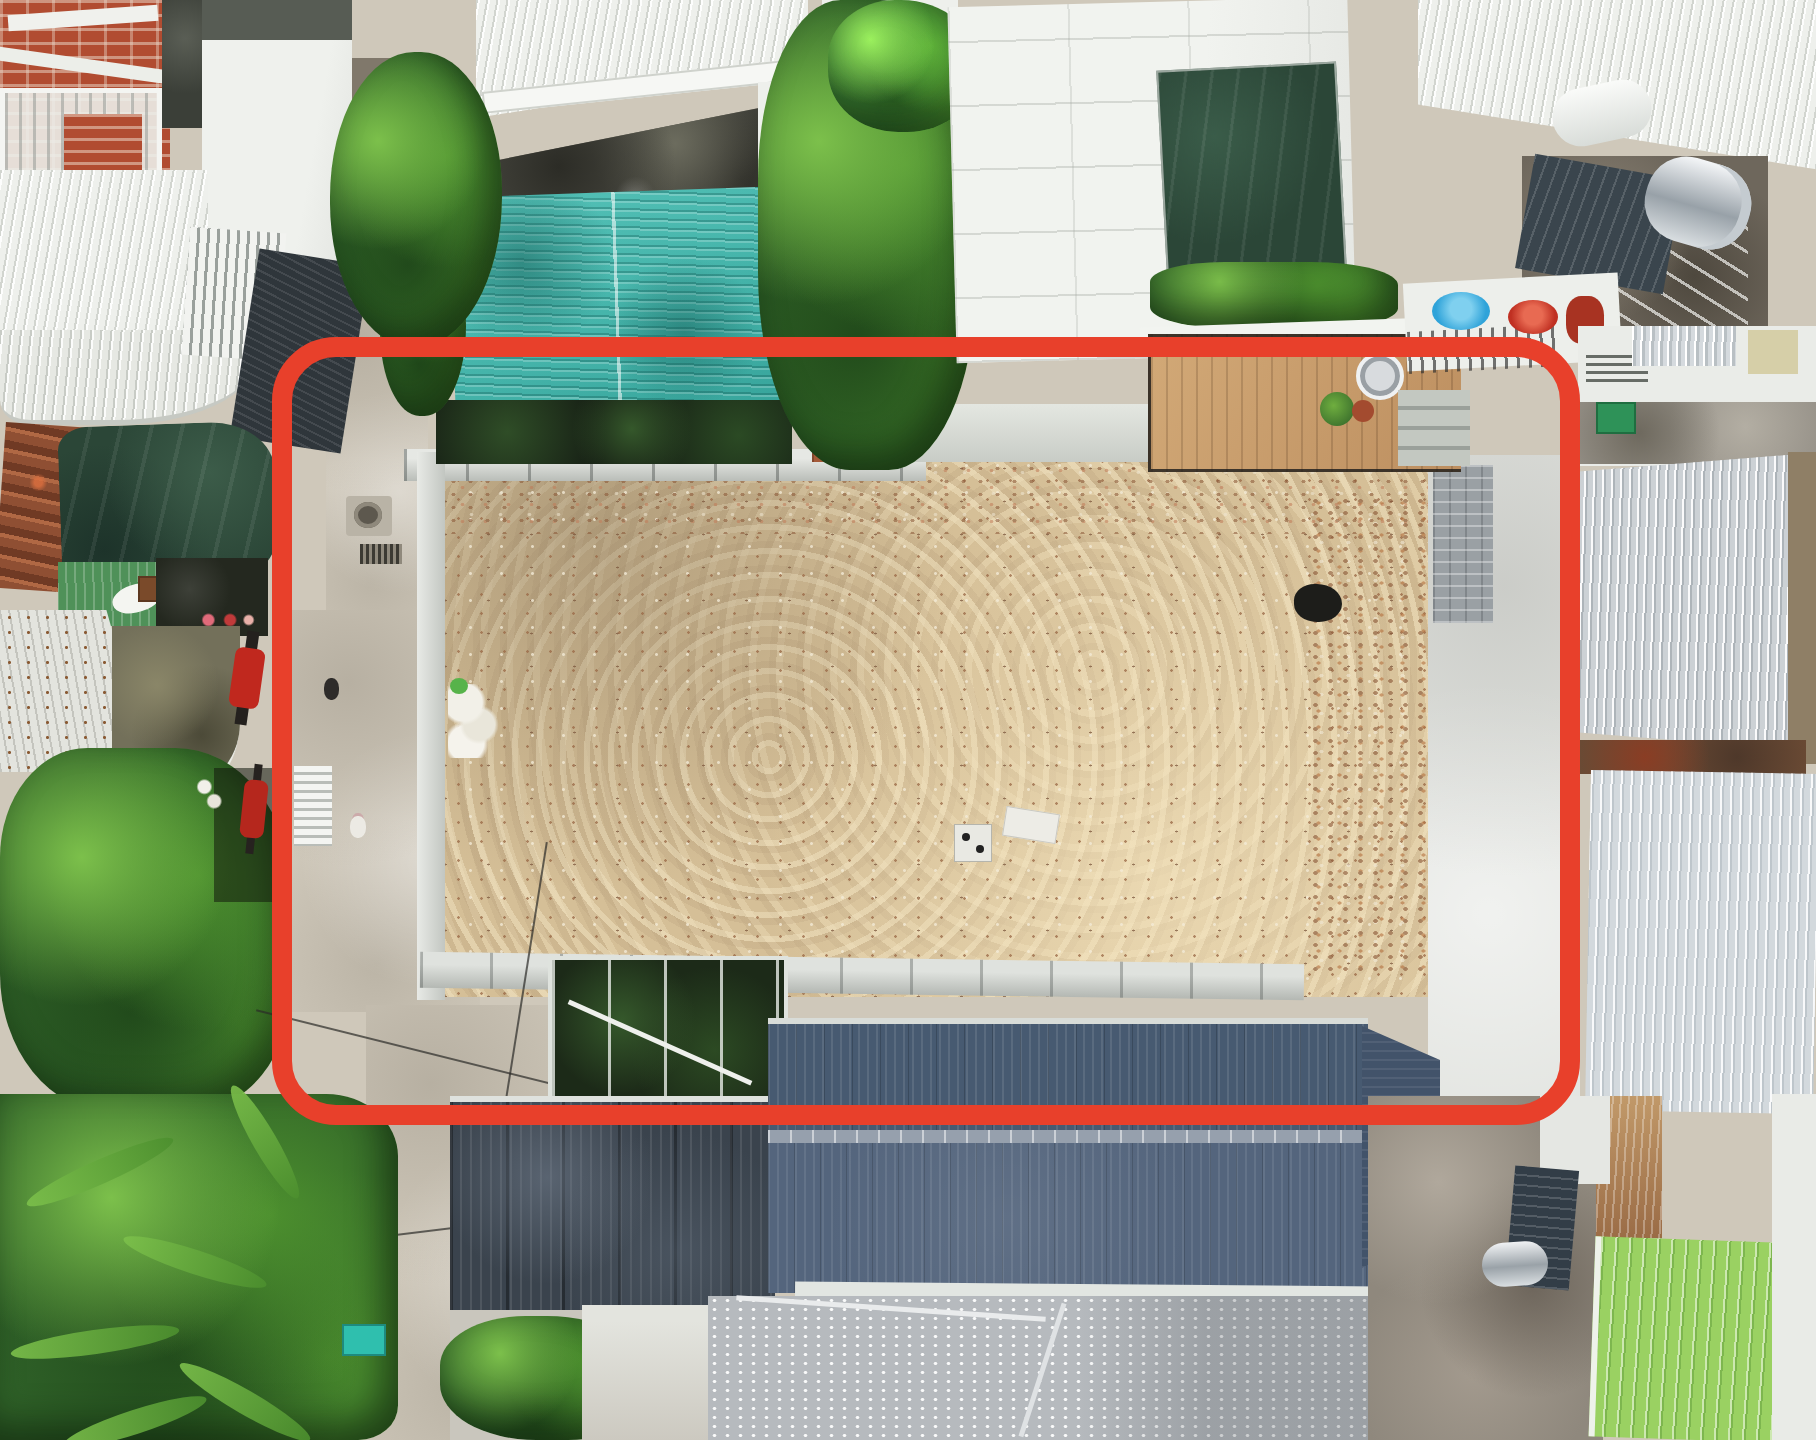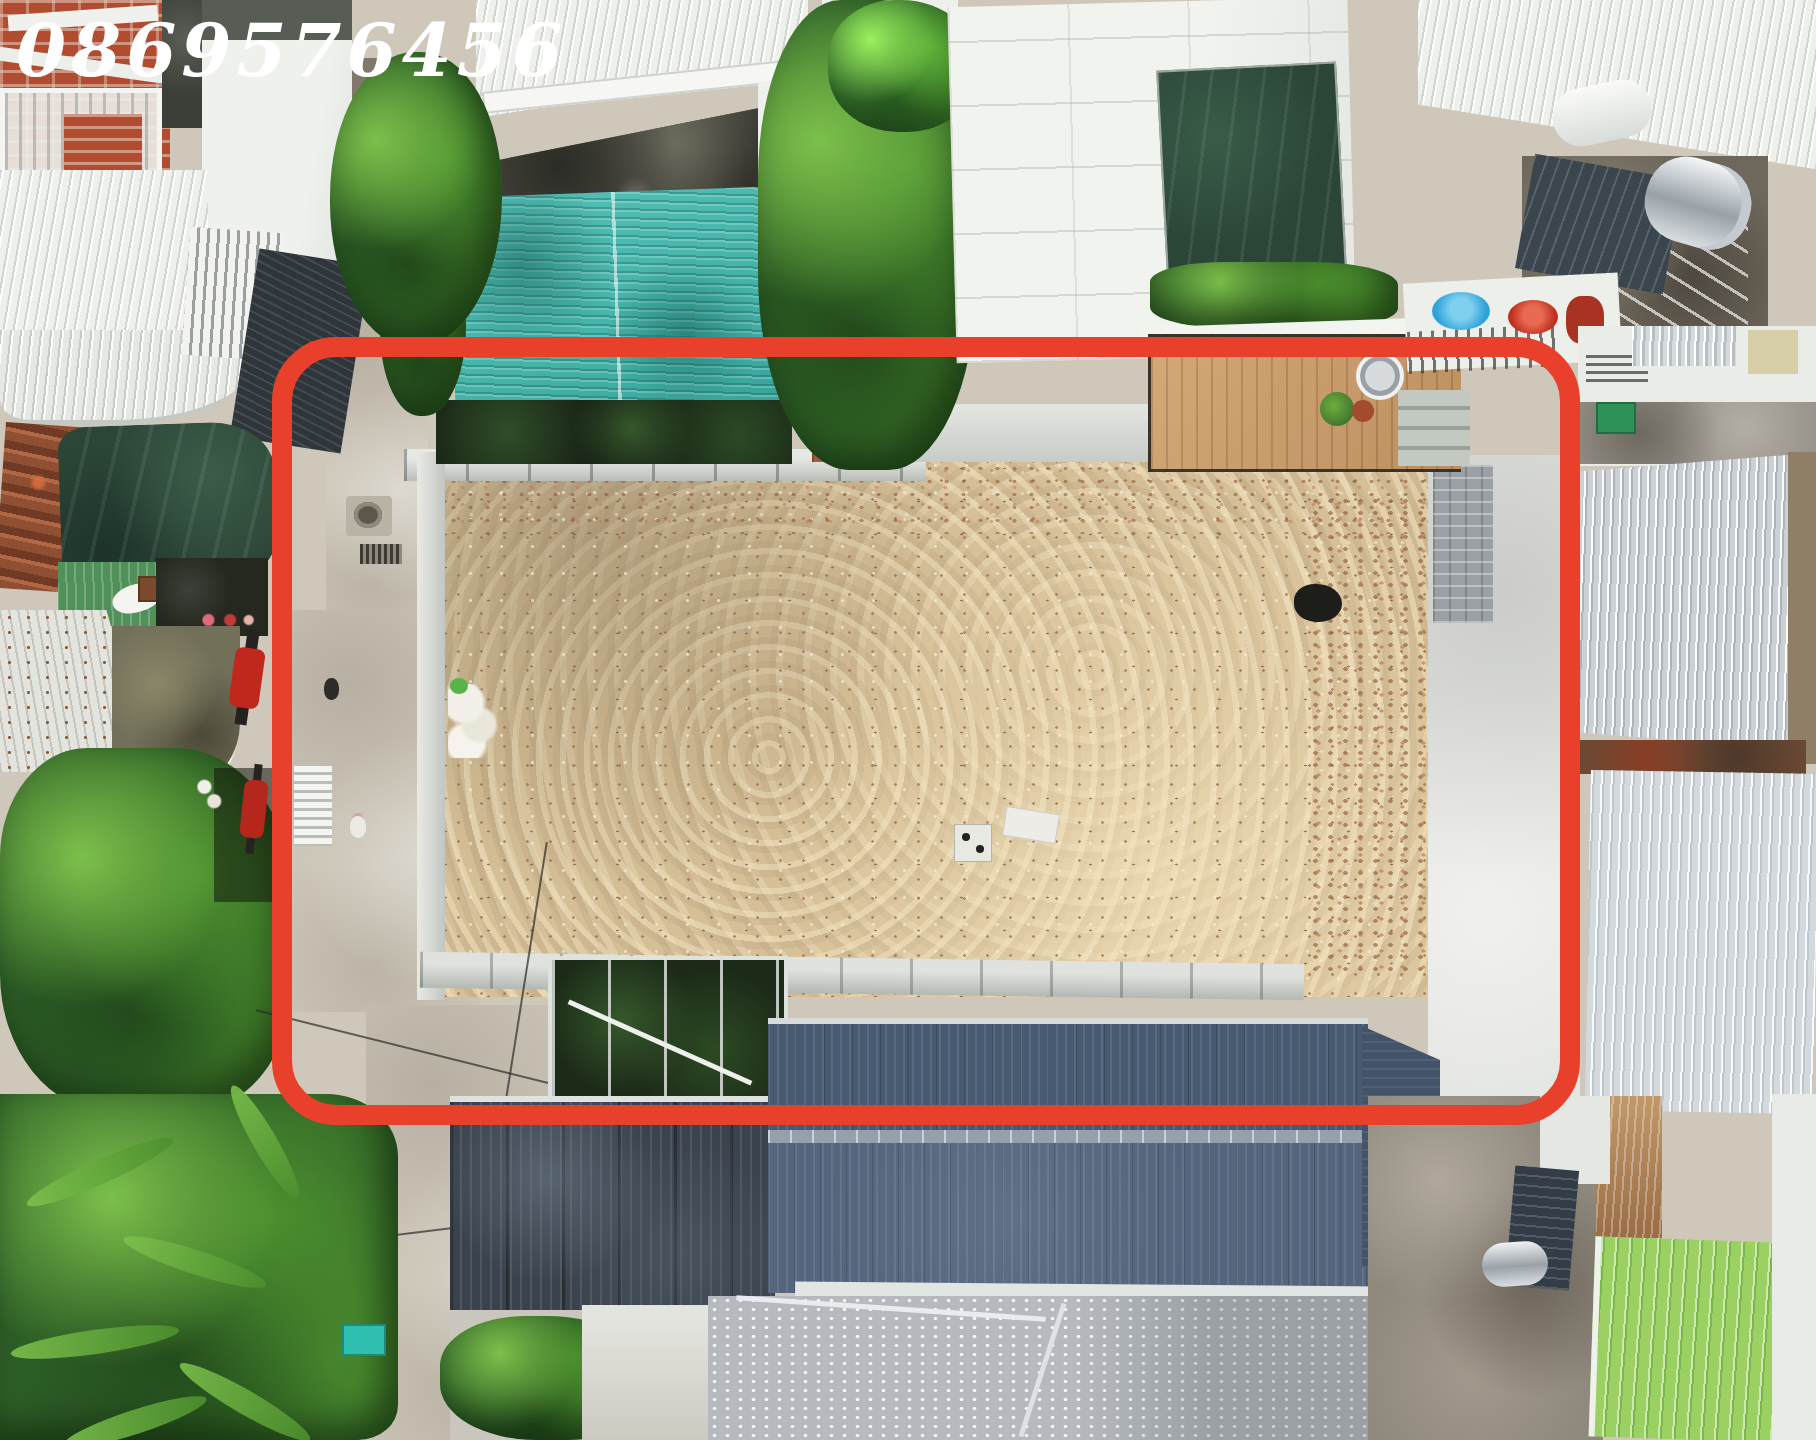--- a/index.html
+++ b/index.html
@@ -405,14 +405,13 @@
   <div id="checker-ridge-d"></div>
   <div id="alley-bottom-right"></div>
   <div id="rusty-strip"></div>
   <div id="white-bit"></div>
   <div id="solar2-panel"></div>
   <div id="solar2-tank"></div>
   <div id="lime-roof"></div>
   <div id="white-corner-br"></div>
 
   <div id="red-frame"></div>
-  <div id="watermark">0869576456</div>
 </div>
 
 </body></html>

